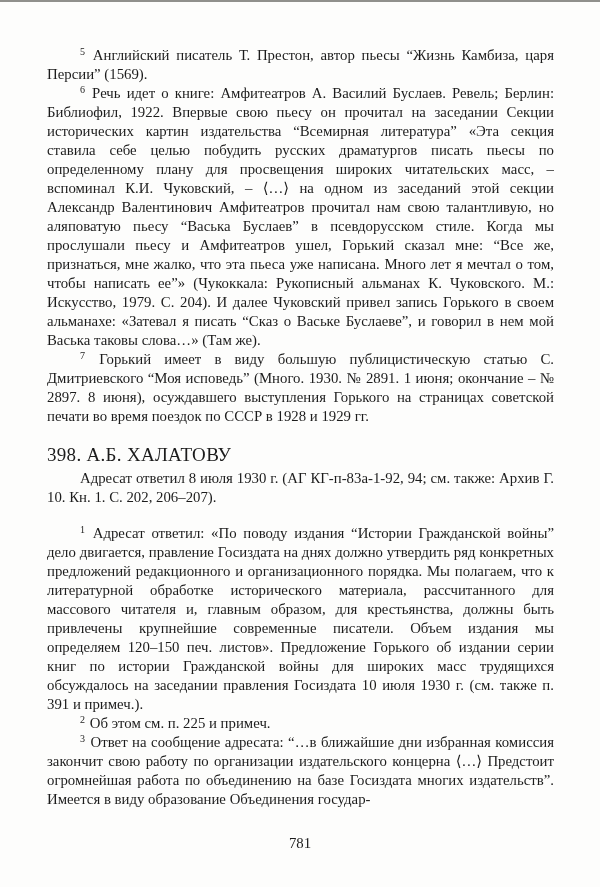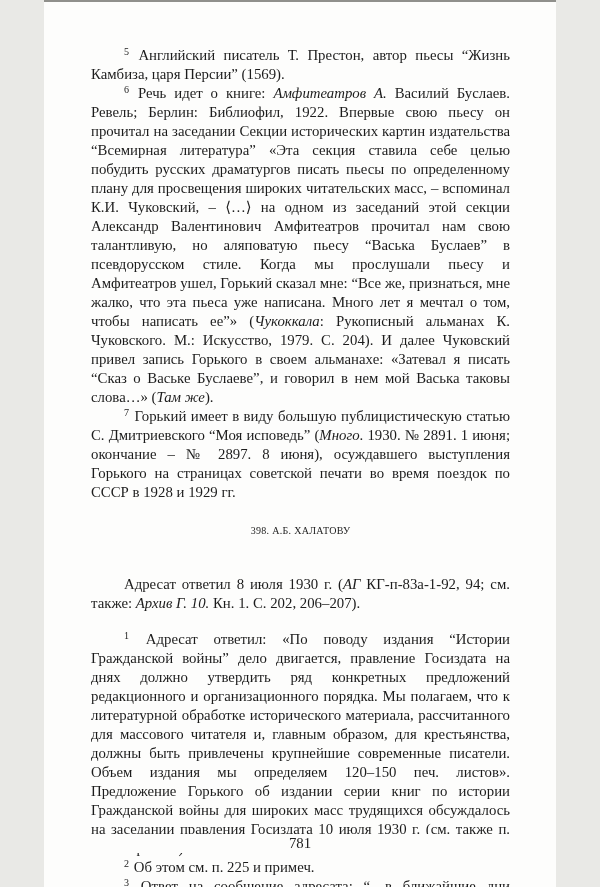--- a/index.html
+++ b/index.html
@@ -2,21 +2,21 @@
 <html><head>
 <meta charset="utf-8">
 <style>
   html, body {
     margin: 0;
     padding: 0;
     background: #e9e9e6;
   }
   .book-page {
     position: relative;
-    width: 512px;
+    width: 600px;
     height: 887px;
     margin: 0 auto;
     background: #fdfdfc;
     color: #1c1c1c;
     font-family: "Liberation Serif", "DejaVu Serif", serif;
     overflow: hidden;
     box-sizing: border-box;
   }
   .scan-edge {
     position: absolute;
@@ -27,33 +27,33 @@
   .page-content {
     padding: 46px 46px 0 47px;
   }
   .para {
     margin: 0;
     font-size: 14.8px;
     line-height: 19px;
     text-align: justify;
     text-indent: 33px;
   }
-  .para .it { font-style: italic; }
+  .para .it { }
   .fn-num {
     font-size: 68%;
     line-height: 0;
     position: relative;
     top: -0.45em;
     margin-right: 1px;
   }
   .letter-heading {
-    margin: 19px 0 35px 0;
-    font-size: 10px;
+    margin: 19px 0 5px 0;
+    font-size: 19px;
     line-height: 19px;
-    text-align: center;
+    text-align: left;
     text-indent: 0;
     letter-spacing: 0.3px;
   }
   .block-gap { height: 17px; }
   .page-number {
     position: absolute;
     left: 0;
     bottom: 34px;
     width: 100%;
     text-align: center;

